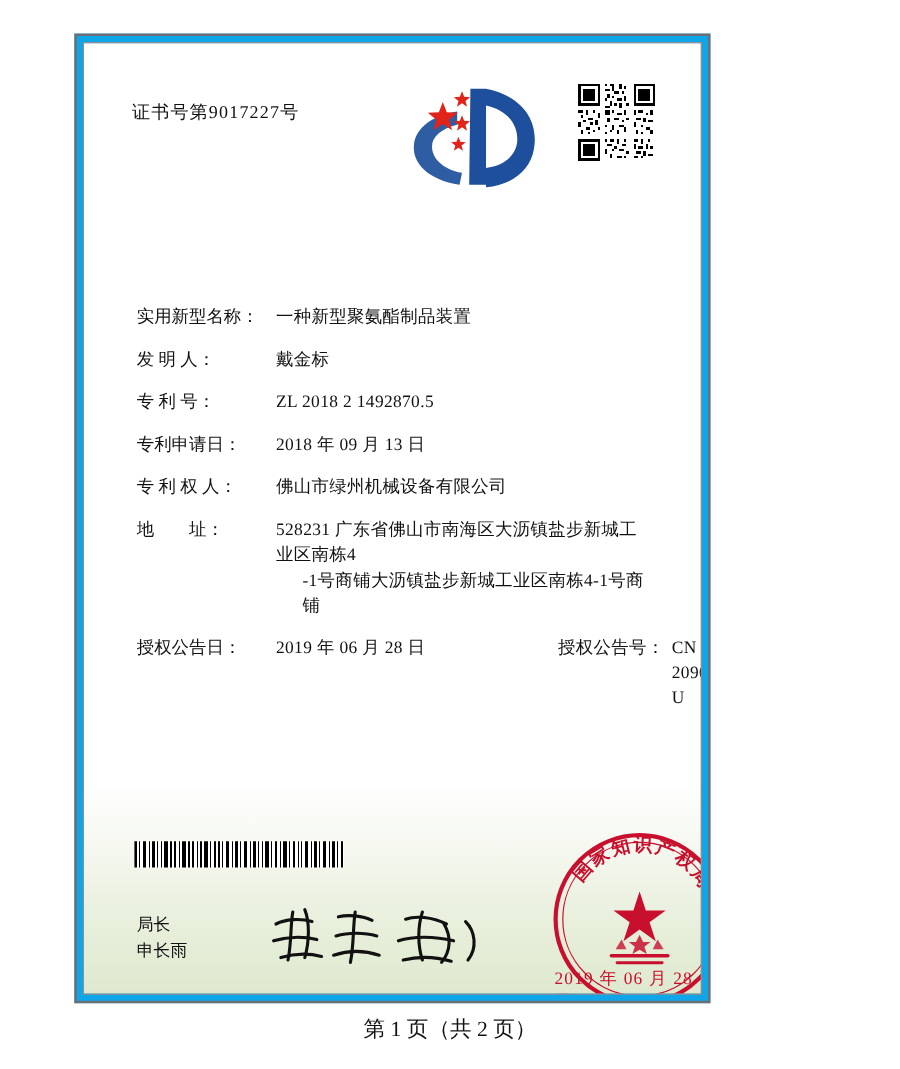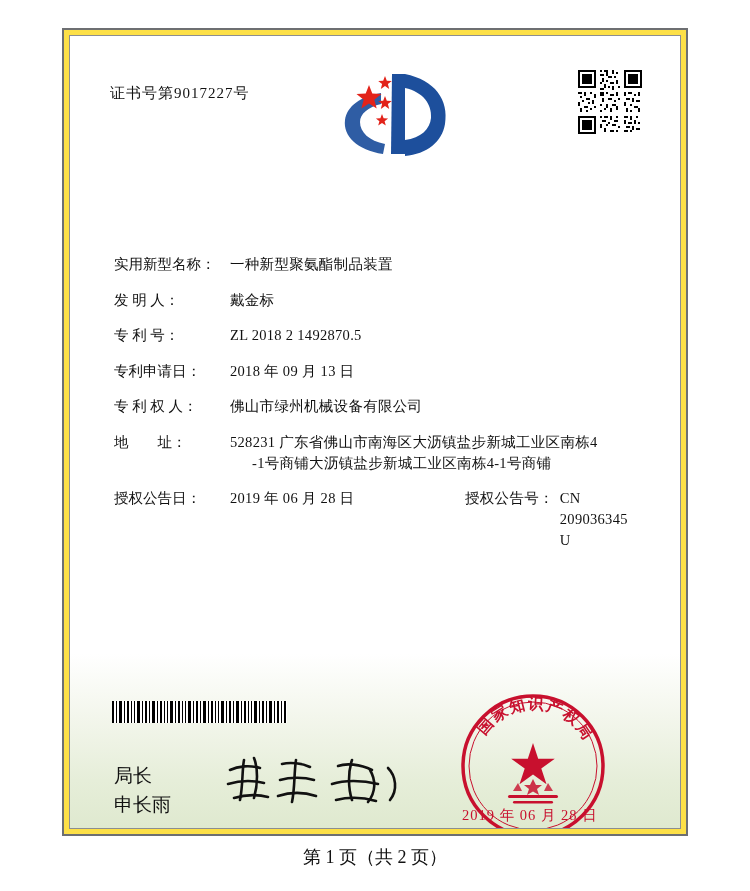--- a/index.html
+++ b/index.html
@@ -14,25 +14,25 @@
     color: #1a1a1a;
     position: relative;
     overflow: hidden;
   }
 
   
   .cert {
     position: absolute;
     left: 62px;
     top: 28px;
-    width: 626px;
+    width: 530px;
     height: 808px;
     border: 2px solid #6d6f72;
     box-sizing: border-box;
-    background: #fde047;
+    background: #0ea5e9;
   }
   .cert-inner {
     position: absolute;
     left: 5px;
     top: 5px;
     right: 5px;
     bottom: 5px;
     border: 1px solid #8c8e90;
     box-sizing: border-box;
     background: linear-gradient(to bottom, #ffffff 0%, #ffffff 78%, #f3f6ec 86%, #e6eed9 94%, #dfe9cf 100%);
@@ -151,21 +151,21 @@
     top: 655px;
     width: 150px;
     height: 150px;
   }
 
   
   .sig-label {
     position: absolute;
     left: 44px;
     top: 725px;
-    font-size: 19px;
+    font-size: 14px;
     line-height: 1.55;
     color: #111;
   }
   .sig-hand {
     position: absolute;
     left: 150px;
     top: 718px;
     width: 190px;
     height: 56px;
   }

